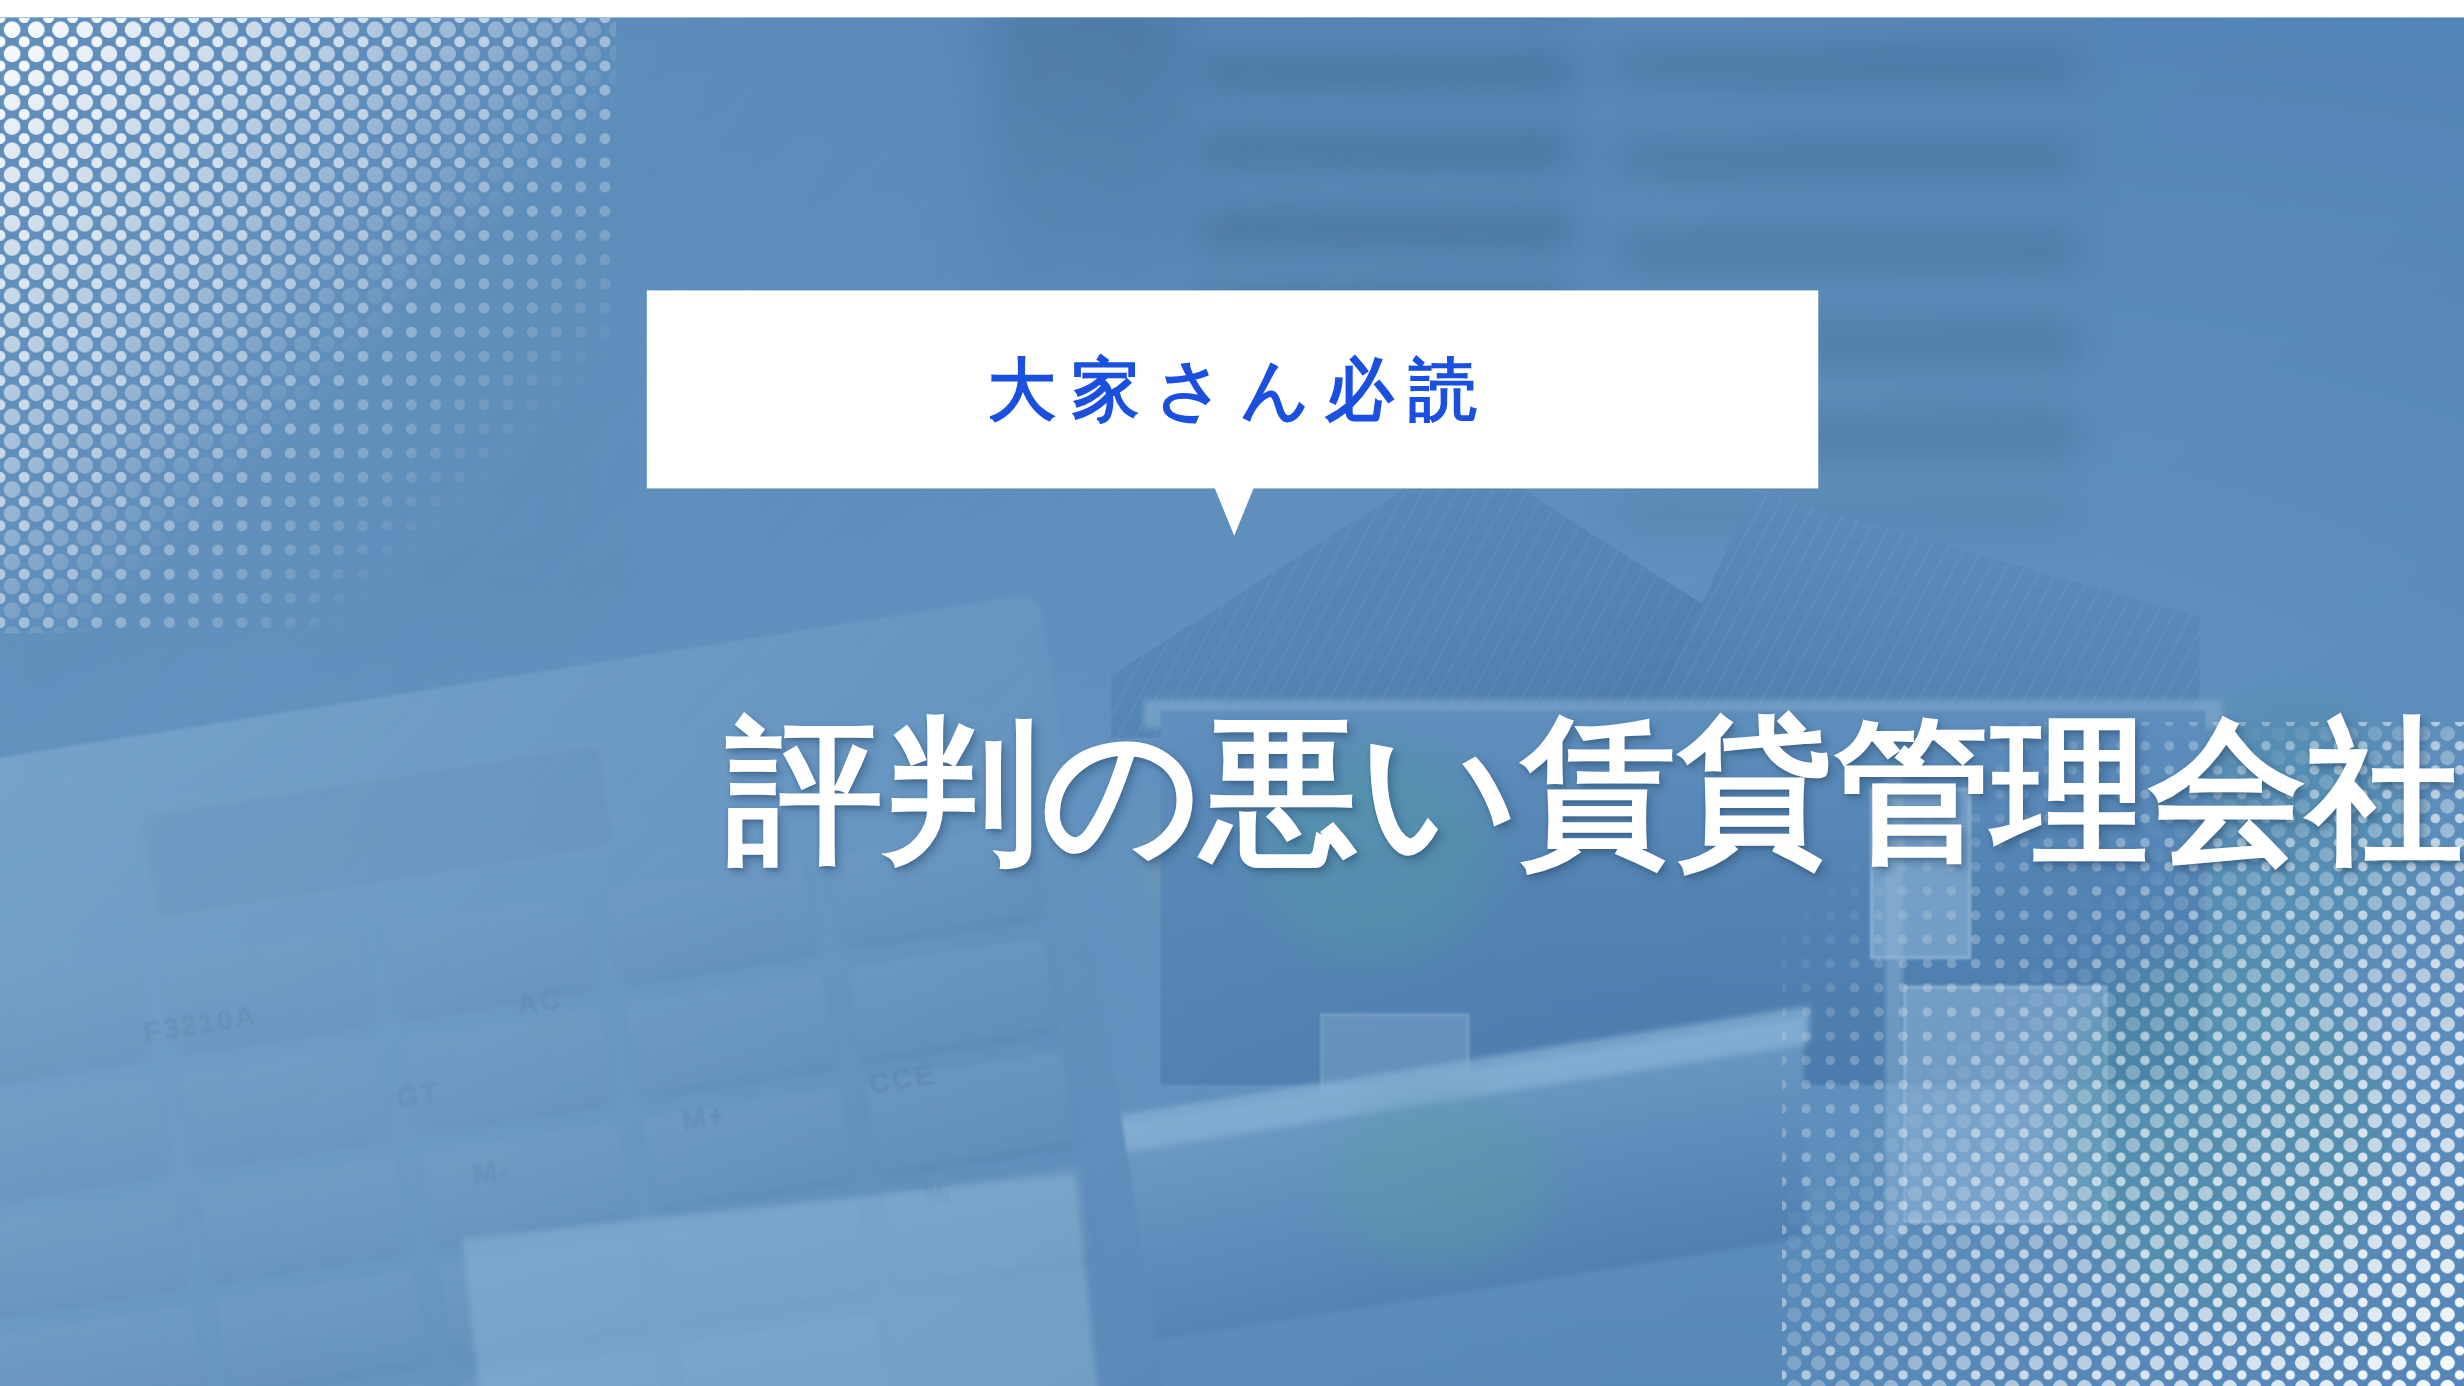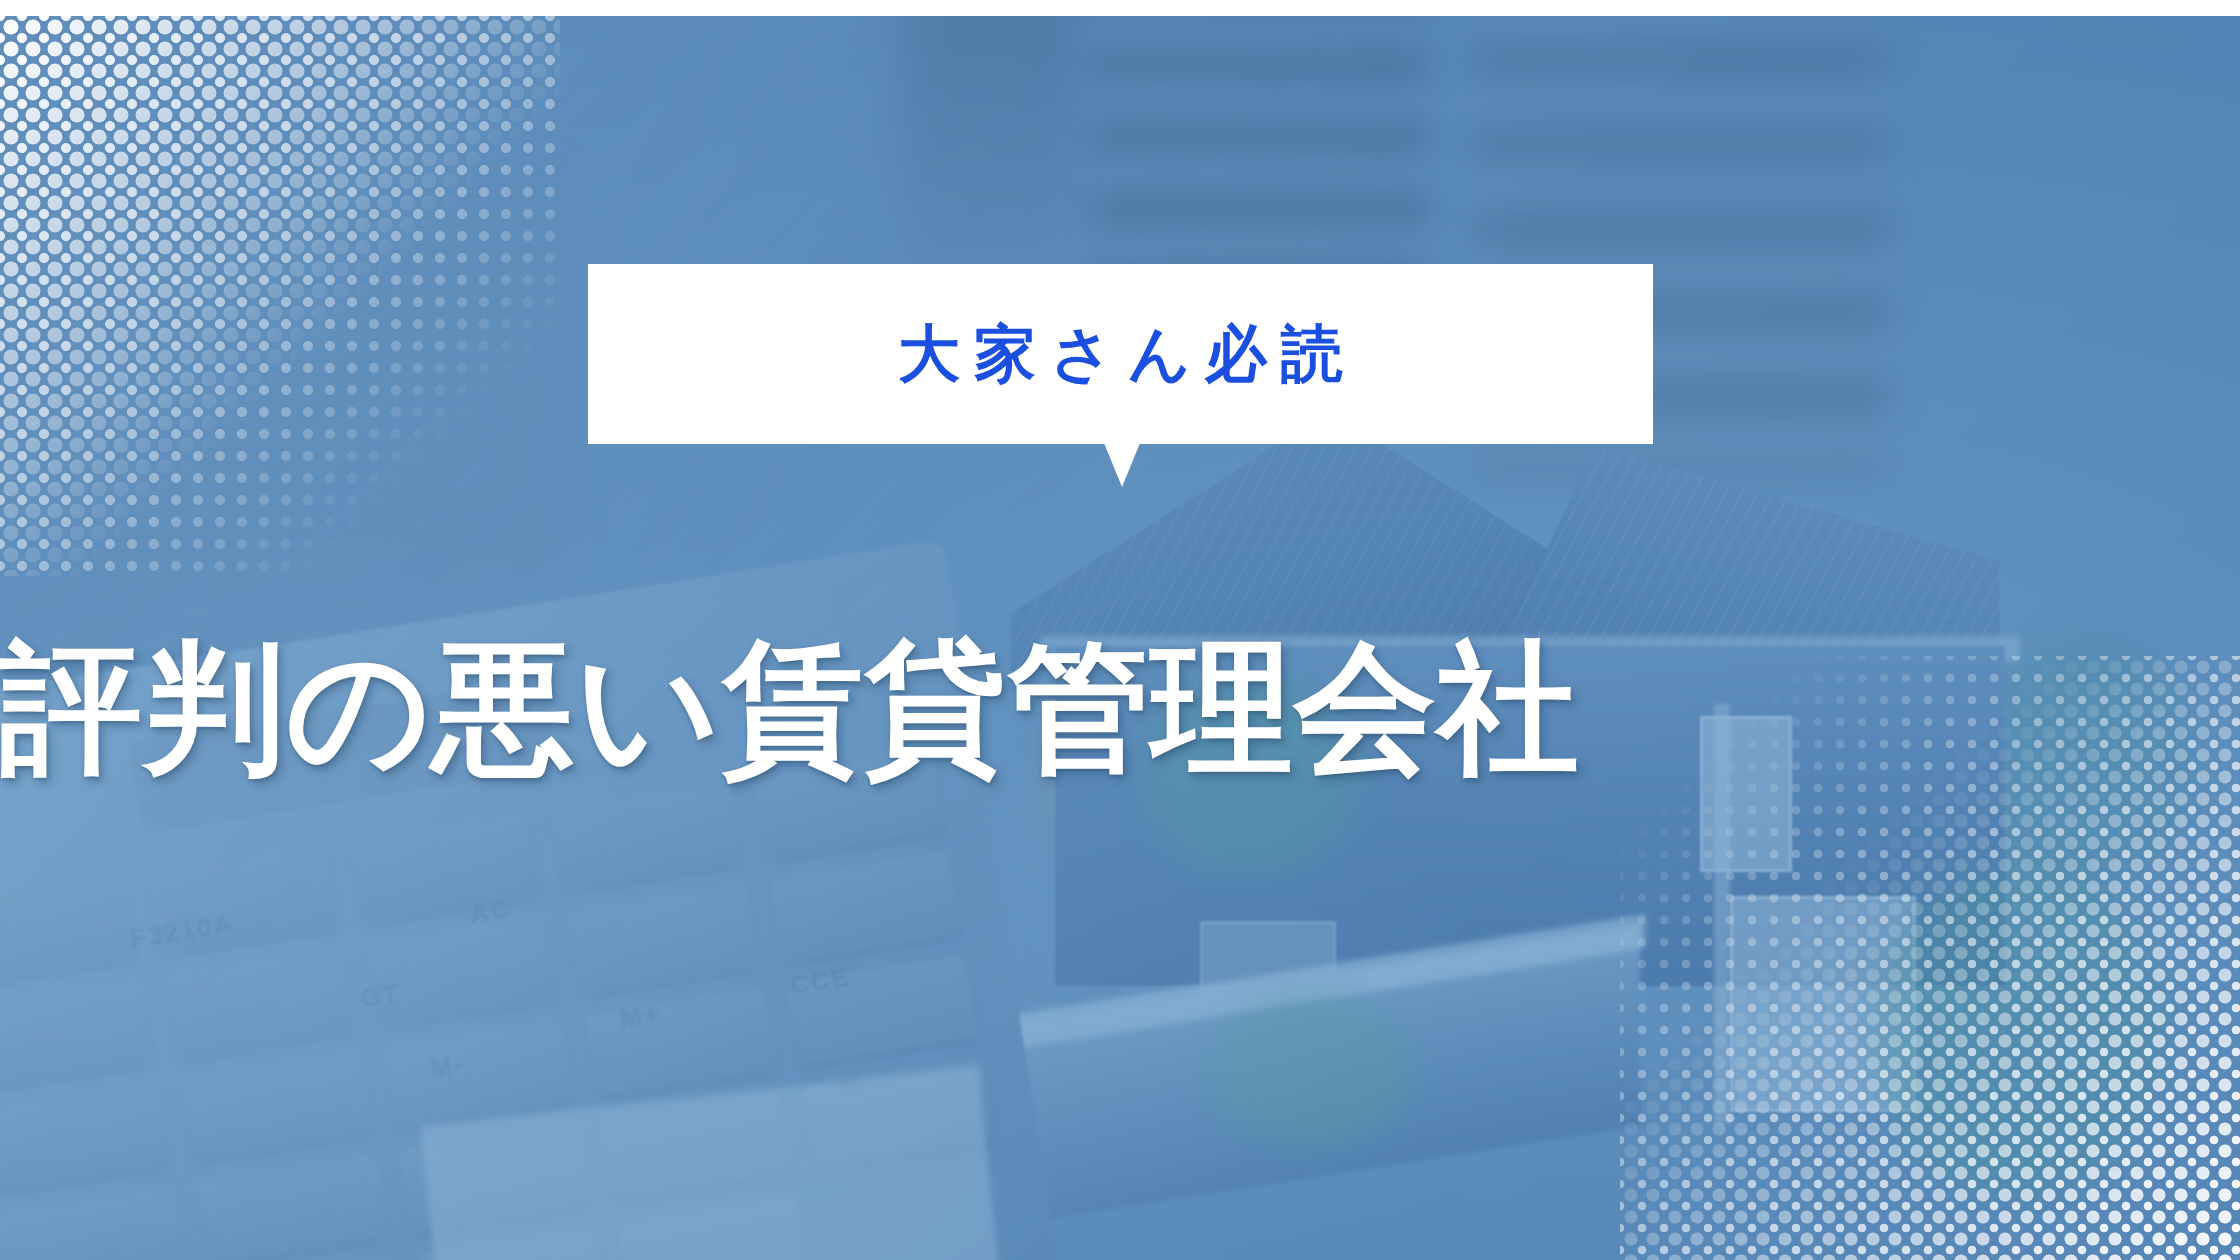--- a/index.html
+++ b/index.html
@@ -304,30 +304,30 @@
     border-right: 18px solid transparent;
     border-top: 44px solid #ffffff;
   }
 
   
   .headline {
     position: absolute;
     left: 0;
     top: 520px;
     width: 2240px;
-    text-align: left;
+    text-align: right;
     color: #ffffff;
     font-size: 142px;
     font-weight: bold;
     line-height: 1.26;
     letter-spacing: 1px;
     text-shadow:
       4px 5px 8px rgba(38, 72, 104, .38),
       0 2px 3px rgba(38, 72, 104, .30);
-    font-family: Liberation Mono, monospace;
+    font-family: Liberation Serif, serif;
   }
   .headline .hl-line { display: block; white-space: nowrap; }
 </style>
 </head>
 <body>
 
 <div id="stage">
 
   <div class="bg-base"></div>
 

